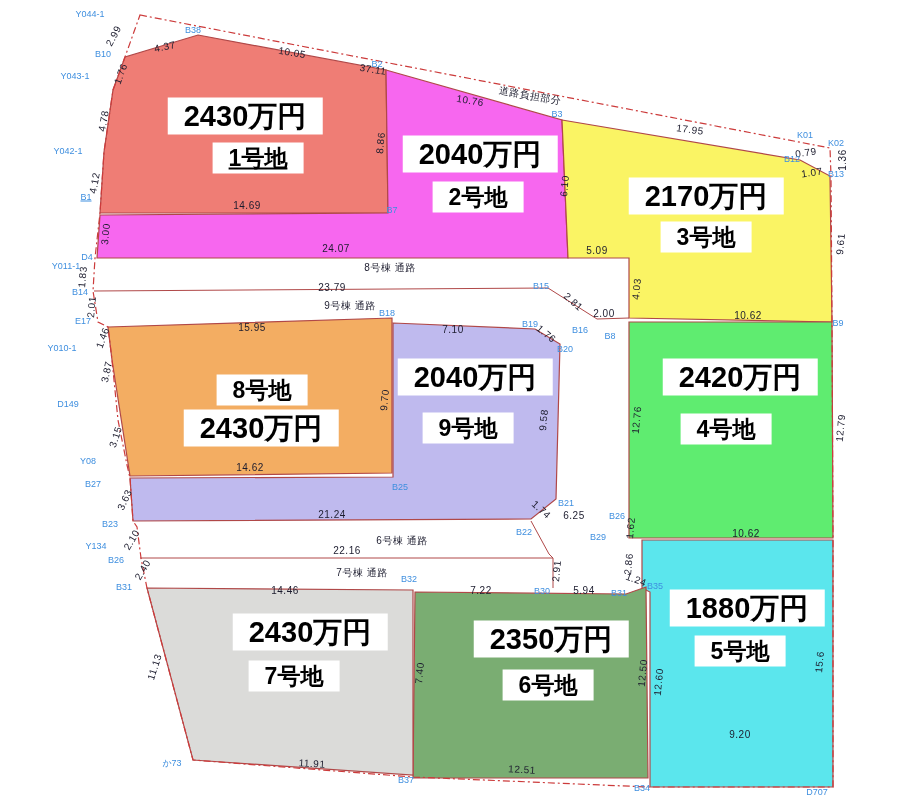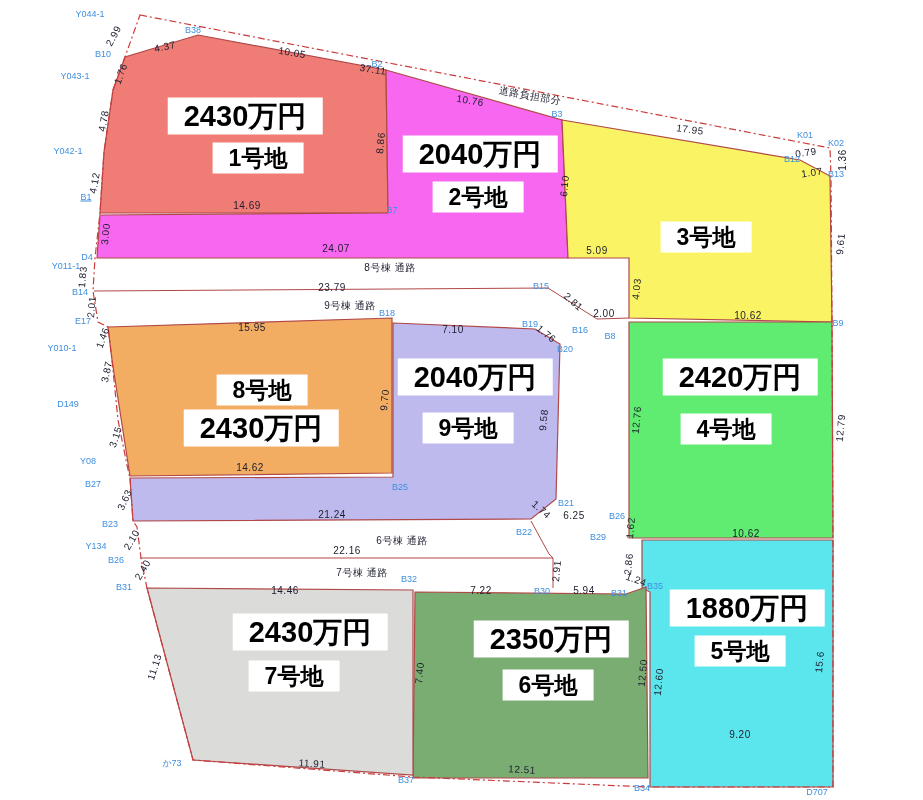--- a/index.html
+++ b/index.html
@@ -138,23 +138,24 @@
       <span class="pt" style="left: 124px; top: 587px; transform: translate(-50%, -50%) rotate(0deg);">B31</span>
       <span class="pt" style="left: 409px; top: 579px; transform: translate(-50%, -50%) rotate(0deg);">B32</span>
       <span class="pt" style="left: 542px; top: 591px; transform: translate(-50%, -50%) rotate(0deg);">B30</span>
       <span class="pt" style="left: 619px; top: 593px; transform: translate(-50%, -50%) rotate(0deg);">B31</span>
       <span class="pt" style="left: 655px; top: 586px; transform: translate(-50%, -50%) rotate(0deg);">B35</span>
       <span class="pt" style="left: 406px; top: 780px; transform: translate(-50%, -50%) rotate(0deg);">B37</span>
       <span class="pt" style="left: 642px; top: 788px; transform: translate(-50%, -50%) rotate(0deg);">B34</span>
       <span class="pt" style="left: 817px; top: 792px; transform: translate(-50%, -50%) rotate(0deg);">D707</span>
       <span class="pt" style="left: 172px; top: 763px; transform: translate(-50%, -50%) rotate(0deg);">か73</span>
       <span class="plot-label price" style="left: 245px; top: 116px; transform: translate(-50%, -50%) rotate(0deg);">2430万円</span>
-      <span class="plot-label pname" style="left: 258px; top: 158px; transform: translate(-50%, -50%) rotate(0deg);">1号地</span>
+      <span class="plot-label pname" style="left: 258px; top: 158px; transform: translate(-50%, -50%) rotate(0deg); text-decoration: underline;">1号地</span>
       <span class="plot-label price" style="left: 480px; top: 154px; transform: translate(-50%, -50%) rotate(0deg);">2040万円</span>
       <span class="plot-label pname" style="left: 478px; top: 197px; transform: translate(-50%, -50%) rotate(0deg);">2号地</span>
+      <span class="plot-label price" style="left: 706px; top: 196px; transform: translate(-50%, -50%) rotate(0deg);">2170万円</span>
       <span class="plot-label pname" style="left: 706px; top: 237px; transform: translate(-50%, -50%) rotate(0deg);">3号地</span>
       <span class="plot-label price" style="left: 740px; top: 377px; transform: translate(-50%, -50%) rotate(0deg);">2420万円</span>
       <span class="plot-label pname" style="left: 726px; top: 429px; transform: translate(-50%, -50%) rotate(0deg);">4号地</span>
       <span class="plot-label price" style="left: 747px; top: 608px; transform: translate(-50%, -50%) rotate(0deg);">1880万円</span>
       <span class="plot-label pname" style="left: 740px; top: 651px; transform: translate(-50%, -50%) rotate(0deg);">5号地</span>
       <span class="plot-label price" style="left: 551px; top: 639px; transform: translate(-50%, -50%) rotate(0deg);">2350万円</span>
       <span class="plot-label pname" style="left: 548px; top: 685px; transform: translate(-50%, -50%) rotate(0deg);">6号地</span>
       <span class="plot-label price" style="left: 310px; top: 632px; transform: translate(-50%, -50%) rotate(0deg);">2430万円</span>
       <span class="plot-label pname" style="left: 294px; top: 676px; transform: translate(-50%, -50%) rotate(0deg);">7号地</span>
       <span class="plot-label price" style="left: 261px; top: 428px; transform: translate(-50%, -50%) rotate(0deg);">2430万円</span>

